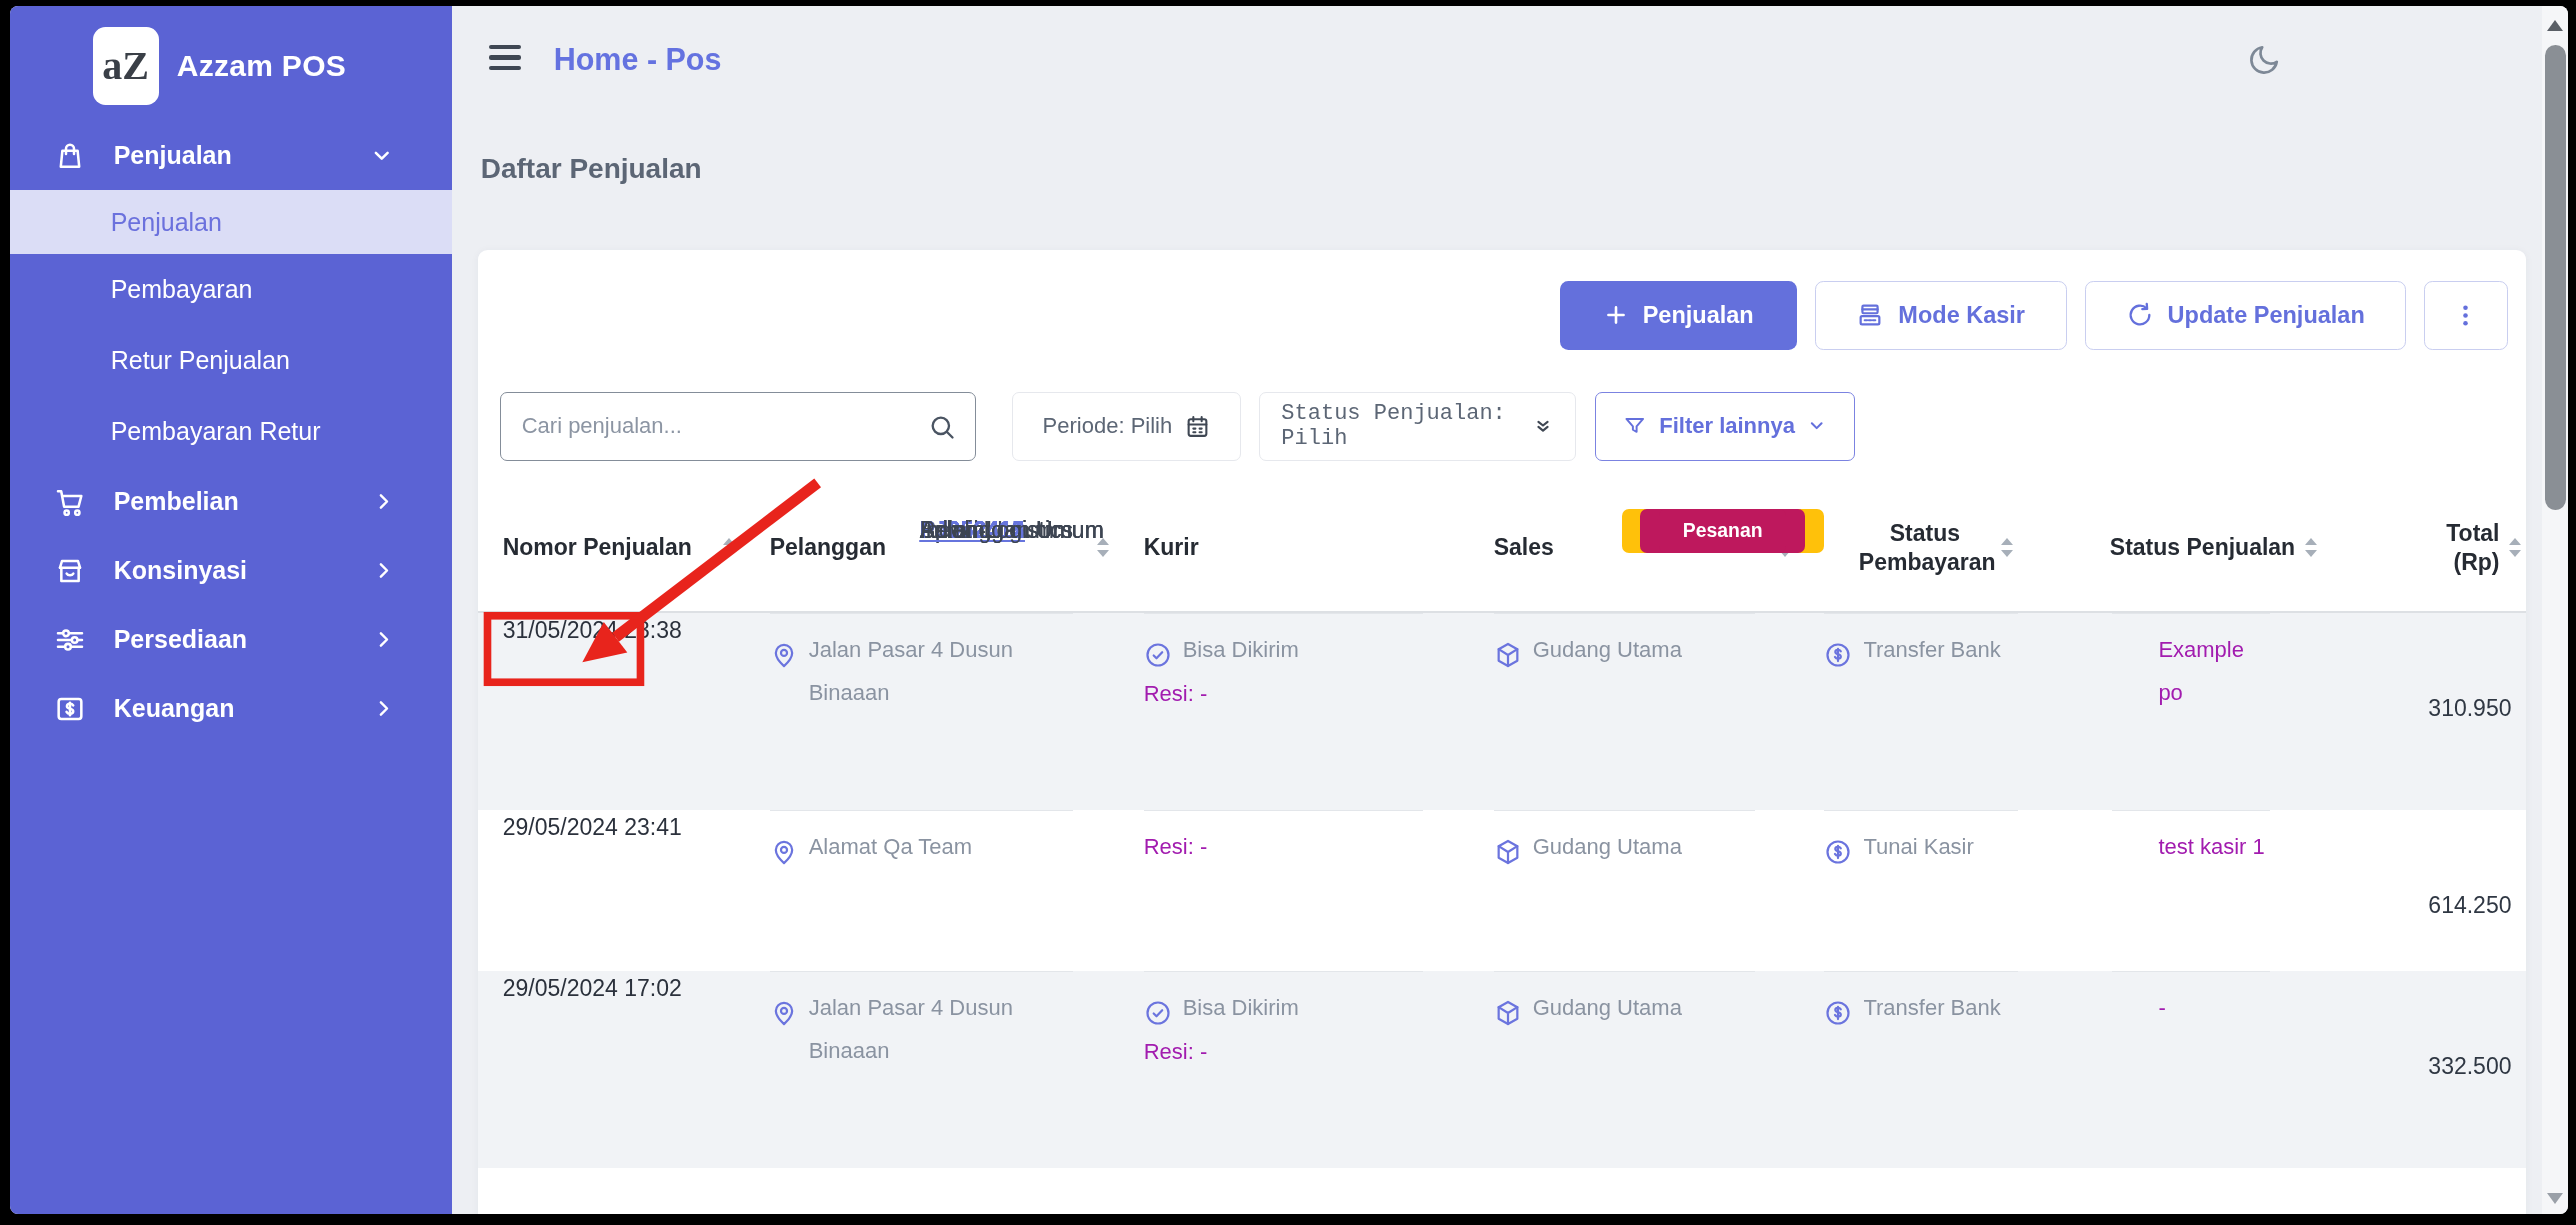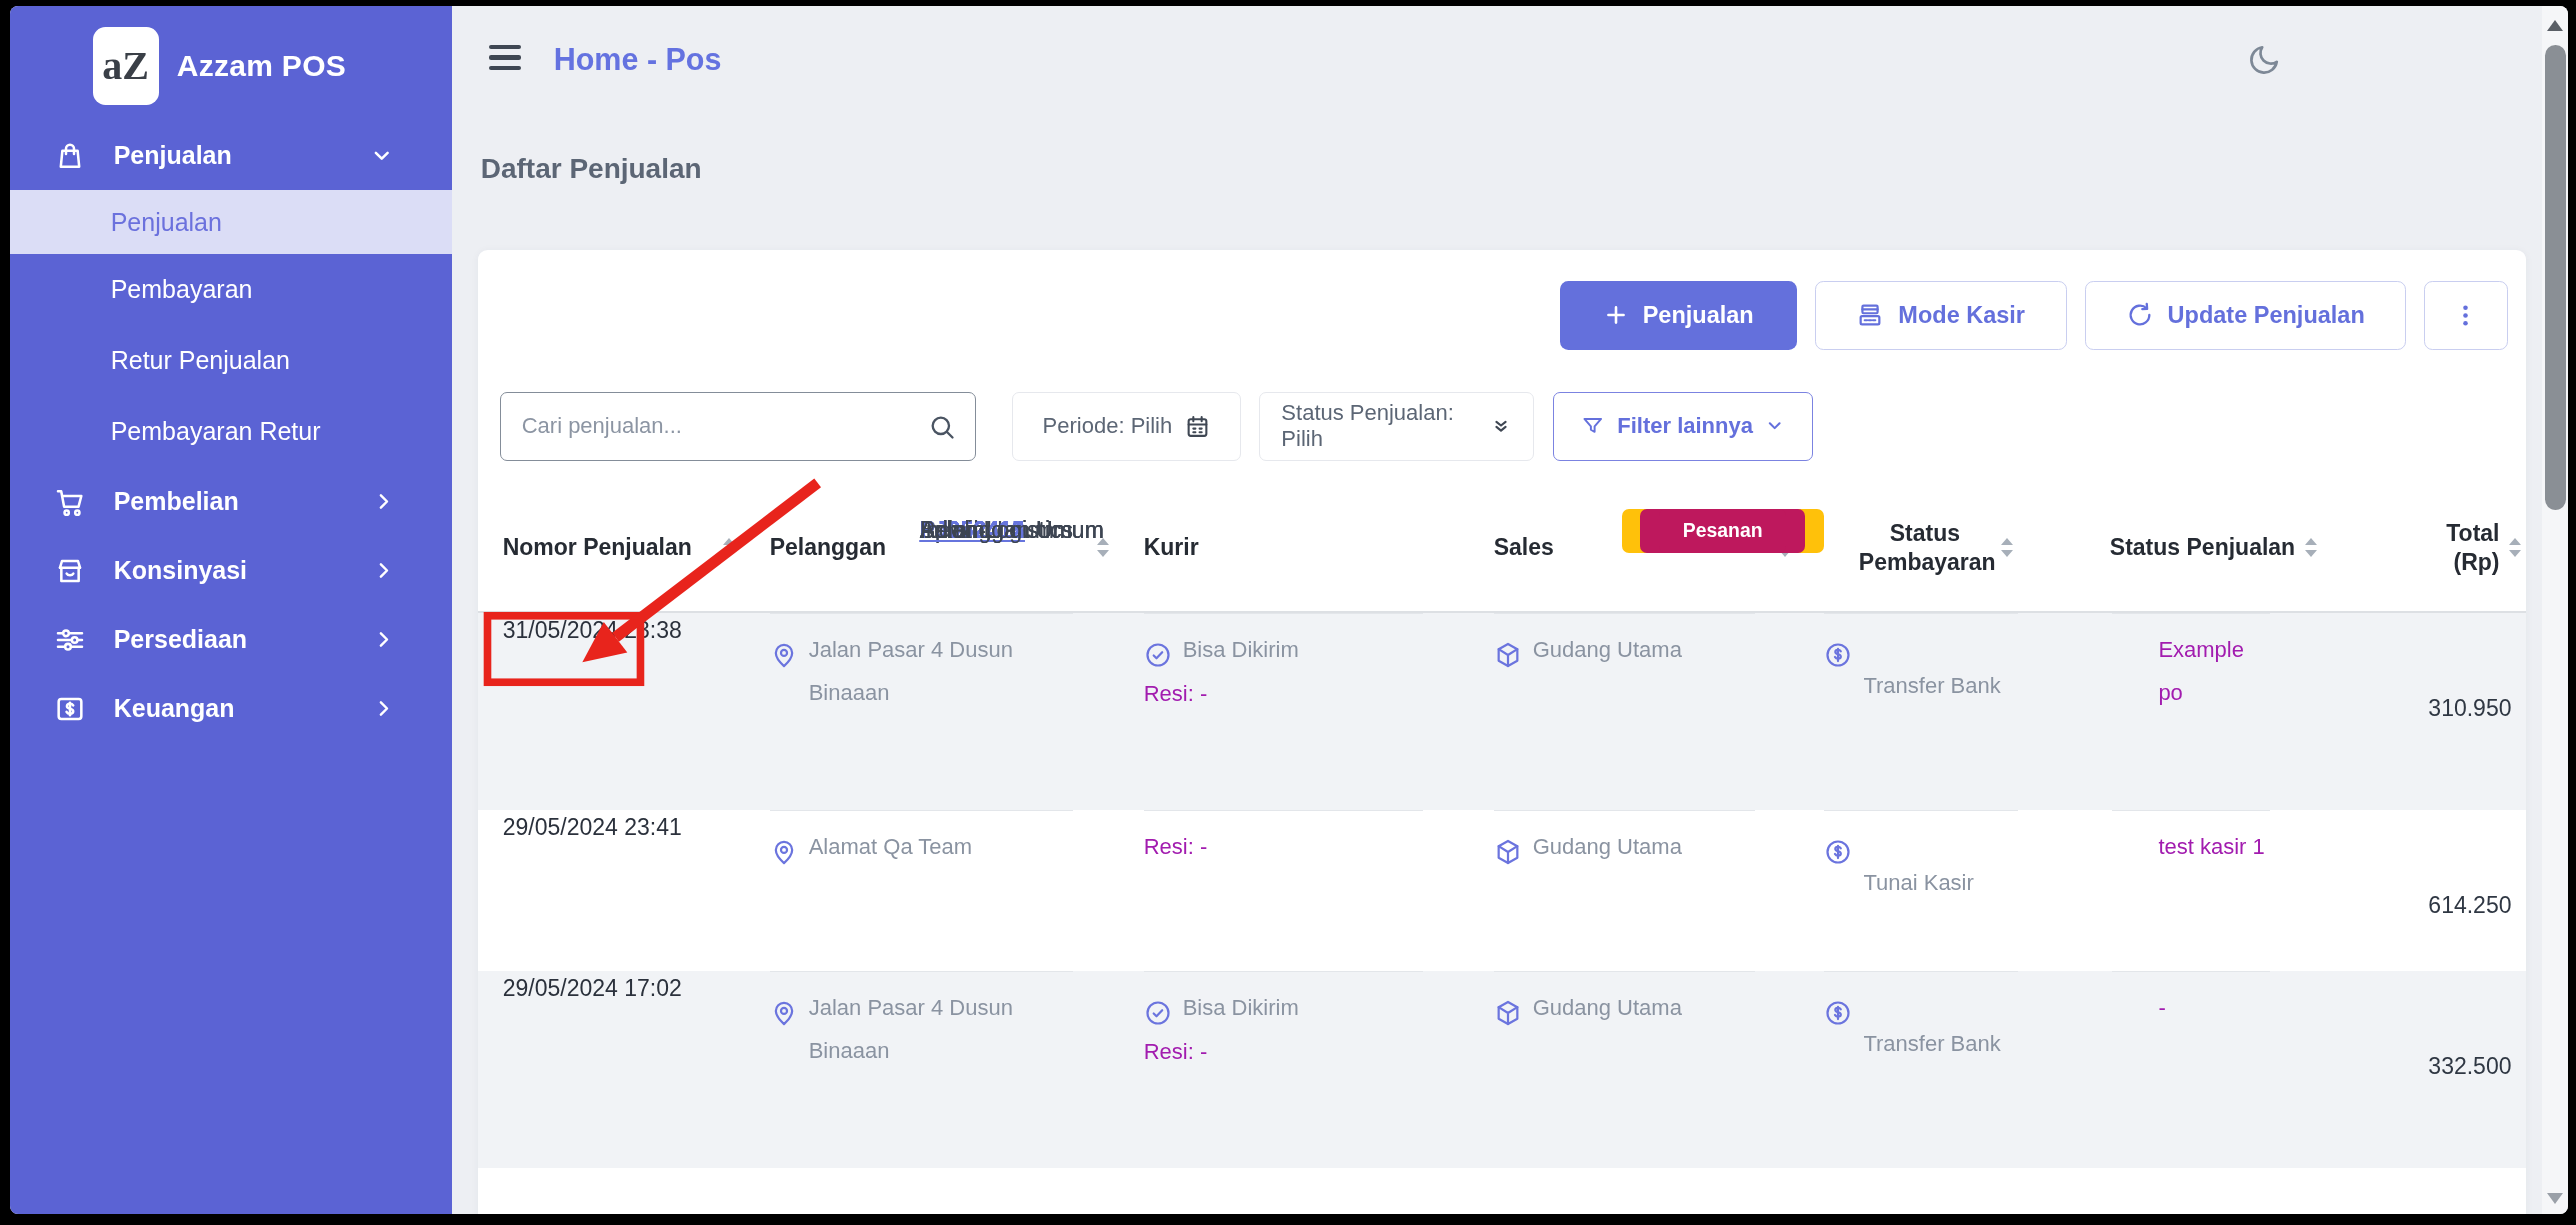--- a/index.html
+++ b/index.html
@@ -53,21 +53,21 @@
 
   .filters{position:absolute;top:142px;left:22px;display:flex;gap:18.7px;}
   .search-wrap{position:relative;width:476px;height:69px;margin-right:17.3px;}
   .search-input{width:100%;height:100%;border:1.4px solid #848D99;border-radius:7px;
     font-family:"Liberation Sans",sans-serif;font-size:22px;color:#3D4552;padding:0 62px 0 21px;outline:none;background:#fff;}
   .search-input::placeholder{color:#8C95A3;}
   .search-ic{position:absolute;right:19.4px;top:21px;color:#4A5462;pointer-events:none;}
   .fbox{height:69px;border:1.4px solid #E6E8ED;border-radius:7px;background:#fff;display:flex;
     align-items:center;justify-content:center;gap:12.5px;font-size:22px;color:#5C6675;cursor:pointer;padding:0 21px;}
   .fbox-periode{width:229px;}
-  .fbox-status{width:275px;}
+  .fbox-status{width:317px;font-family:Liberation Mono, monospace;}
   .fbox-more{width:260px;border-color:#7B83E1;color:#6470DC;font-weight:bold;}
 
   
   .tbl{position:absolute;top:235px;left:0;right:0;}
   .grid7{display:grid;grid-template-columns:267px 374px 350px 332px 270px 270px 186px;}
   .thead{height:128px;border-bottom:2.1px solid #DDE0E4;}
   .th{display:flex;align-items:center;font-size:23px;font-weight:bold;color:#262B33;padding:0 9.7px 0 25px;}
   .th .lbl{line-height:1.25;}
   .th2,.th3,.th4{padding-left:25px;}
   .th5{justify-content:center;text-align:center;padding-left:9.7px;}
@@ -89,21 +89,21 @@
   .r4{height:294px;}
   .td{padding-left:25px;padding-right:7px;font-size:23px;color:#3D4552;}
   .td .main{height:92px;display:flex;align-items:center;}
   .td .main.center{justify-content:center;}
   .link{color:#6674DD;font-weight:bold;text-decoration:underline;cursor:pointer;}
   .date{color:#2B313C;margin-top:4.2px;}
   .sub{border-top:1.4px solid #E3E6EA;padding-top:15.2px;margin-right:39px;}
   .iconline{display:flex;align-items:flex-start;gap:11px;color:#8A93A1;font-size:22px;line-height:1.95;}
   .iconline .ic40{flex:0 0 auto;margin-top:12.5px;color:#6B74DE;}
   .subtext{max-width:298px;}
-  .paytext{max-width:138px;margin-top:36px;}
+  .paytext{max-width:138px;}
   .graytxt{color:#a21caf;font-size:22px;line-height:1.95;}
   .resi{margin-top:1.4px;}
   .badge{display:inline-flex;align-items:center;justify-content:center;height:44px;padding:0 23.5px;
     border-radius:7px;color:#fff;font-size:19.4px;font-weight:bold;white-space:nowrap;}
   .badge-gray{background:#be185d;}
   .badge-green{background:#13CB8C;}
   .badge-yellow{background:#FFC10A;}
   .sub5{margin-left:0;margin-right:46px;}
   .sub6{margin-left:32px;margin-right:64px;}
   .note{padding-left:46px;}

